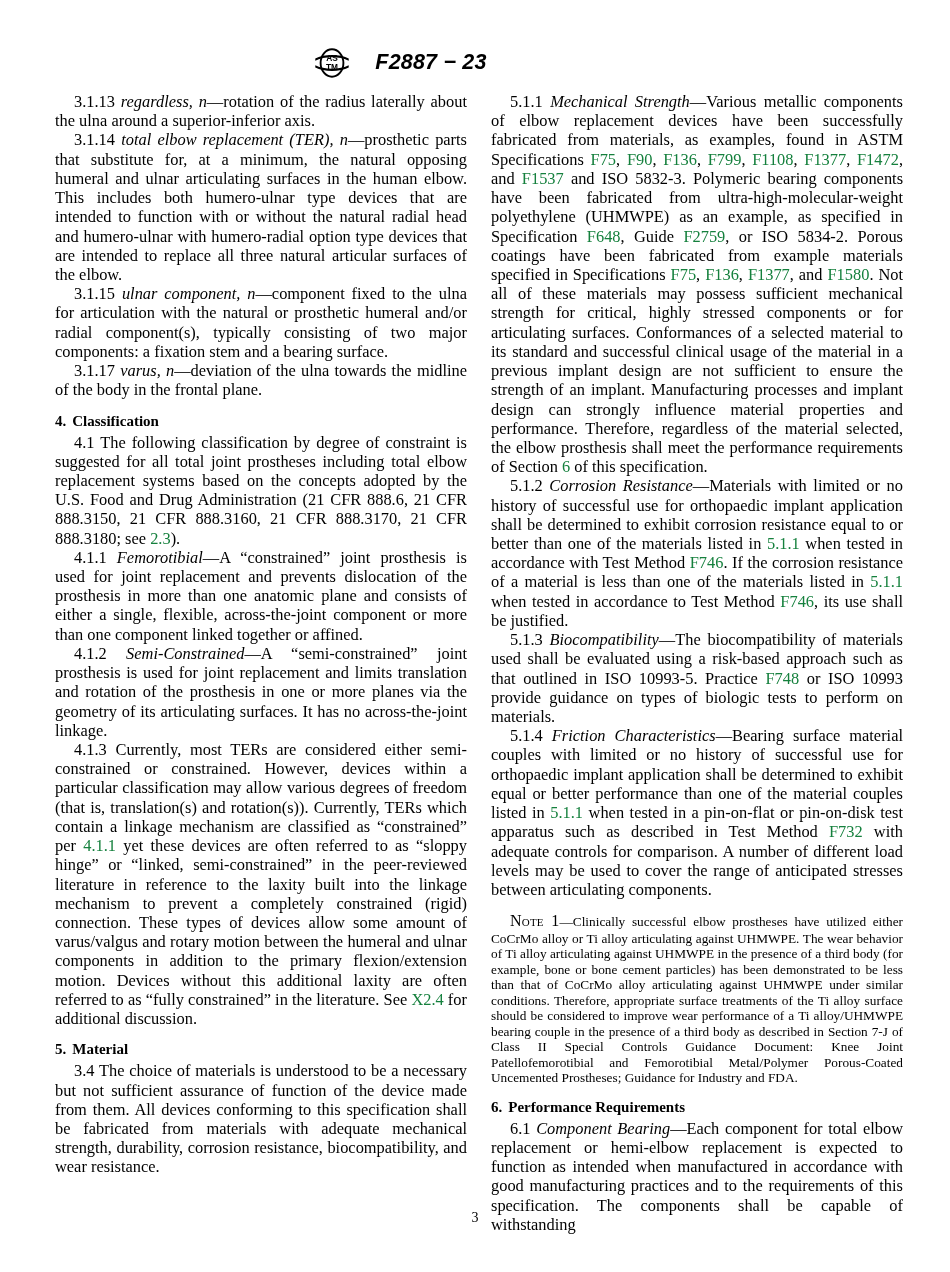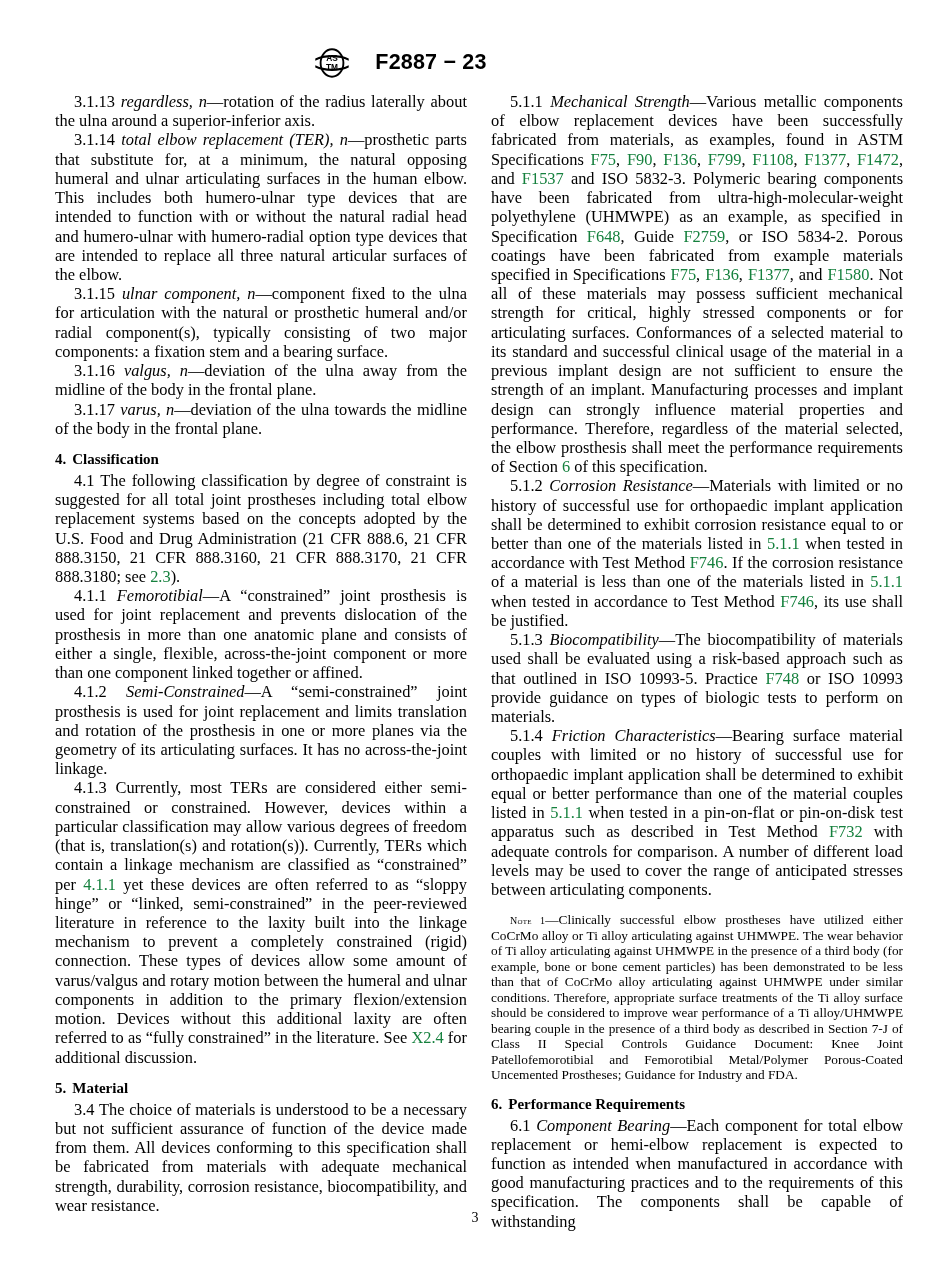--- a/index.html
+++ b/index.html
@@ -38,20 +38,21 @@
     height: 38px;
     display: block;
   }
   .designation {
     font-family: "Liberation Sans", "DejaVu Sans", sans-serif;
     font-weight: bold;
     font-size: 21.5px;
     letter-spacing: 0.2px;
     line-height: 1;
     color: #000;
+    font-style: italic;
   }
 
   
   .columns {
     position: absolute;
     top: 92px;
     left: 55px;
     width: 848px;
     display: flex;
     gap: 24px;
@@ -89,21 +90,21 @@
   
   .note {
     margin-top: 13px;
     font-size: 13.3px;
     line-height: 1.165;
     text-align: justify;
     text-indent: 19px;
   }
   .note-label {
     font-variant: small-caps;
-    font-size: 10px;
+    font-size: 16px;
     letter-spacing: 0.2px;
   }
 
   
   .footer {
     position: absolute;
     bottom: 47px;
     left: 0;
     width: 950px;
     text-align: center;
@@ -132,21 +133,20 @@
   <div class="columns">
 
     <div class="col">
 
       <p class="ind"><span>3.1.13</span> <span class="it">regardless, n</span><span>—rotation of the radius laterally about the ulna around a superior-inferior axis.</span></p>
 
       <p class="ind"><span>3.1.14</span> <span class="it">total elbow replacement (TER), n</span><span>—prosthetic parts that substitute for, at a minimum, the natural opposing humeral and ulnar articulating surfaces in the human elbow. This includes both humero-ulnar type devices that are intended to function with or without the natural radial head and humero-ulnar with humero-radial option type devices that are intended to replace all three natural articular surfaces of the elbow.</span></p>
 
       <p class="ind"><span>3.1.15</span> <span class="it">ulnar component, n</span><span>—component fixed to the ulna for articulation with the natural or prosthetic humeral and/or radial component(s), typically consisting of two major components: a fixation stem and a bearing surface.</span></p>
 
-      <p class="ind"><span>3.1.16</span> <span class="it">valgus, n</span><span>—deviation of the ulna away from the midline of the body in the frontal plane.</span></p>
 
       <p class="ind"><span>3.1.17</span> <span class="it">varus, n</span><span>—deviation of the ulna towards the midline of the body in the frontal plane.</span></p>
 
       <h2 class="section"><span class="num">4.</span><span>Classification</span></h2>
 
       <p class="ind"><span>4.1</span> <span>The following classification by degree of constraint is suggested for all total joint prostheses including total elbow replacement systems based on the concepts adopted by the U.S. Food and Drug Administration (21 CFR 888.6, 21 CFR 888.3150, 21 CFR 888.3160, 21 CFR 888.3170, 21 CFR 888.3180; see </span><span class="ref">2.3</span><span>).</span></p>
 
       <p class="ind"><span>4.1.1</span> <span class="it">Femorotibial</span><span>—A “constrained” joint prosthesis is used for joint replacement and prevents dislocation of the prosthesis in more than one anatomic plane and consists of either a single, flexible, across-the-joint component or more than one component linked together or affined.</span></p>
 
       <p class="ind"><span>4.1.2</span> <span class="it">Semi-Constrained</span><span>—A “semi-constrained” joint prosthesis is used for joint replacement and limits translation and rotation of the prosthesis in one or more planes via the geometry of its articulating surfaces. It has no across-the-joint linkage.</span></p>

